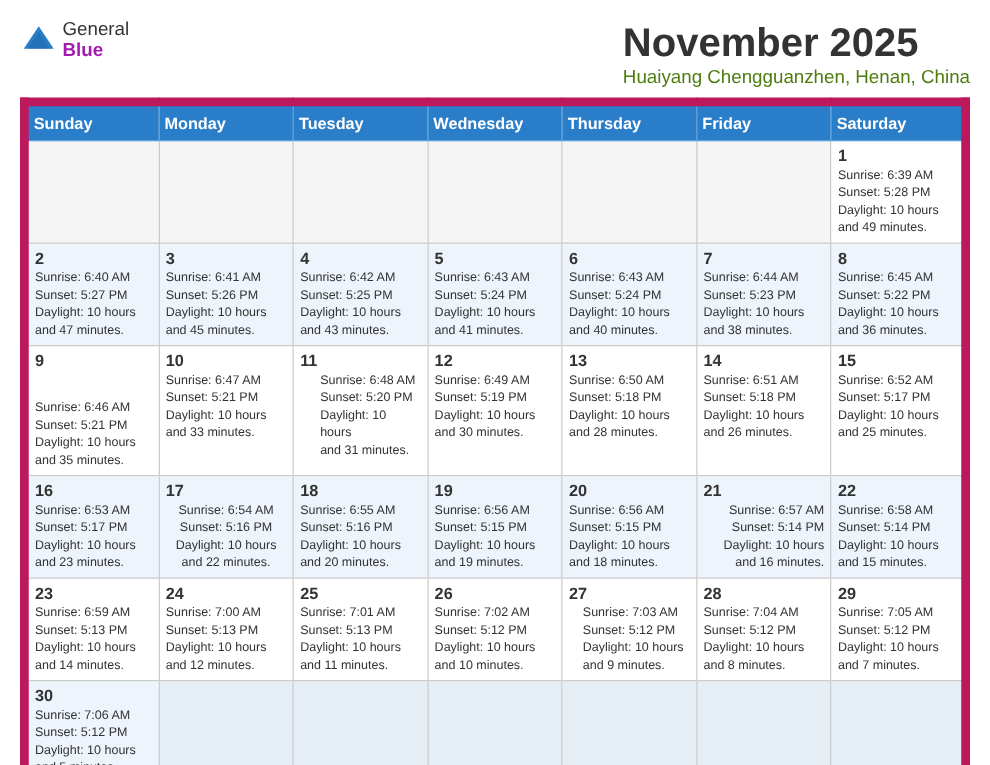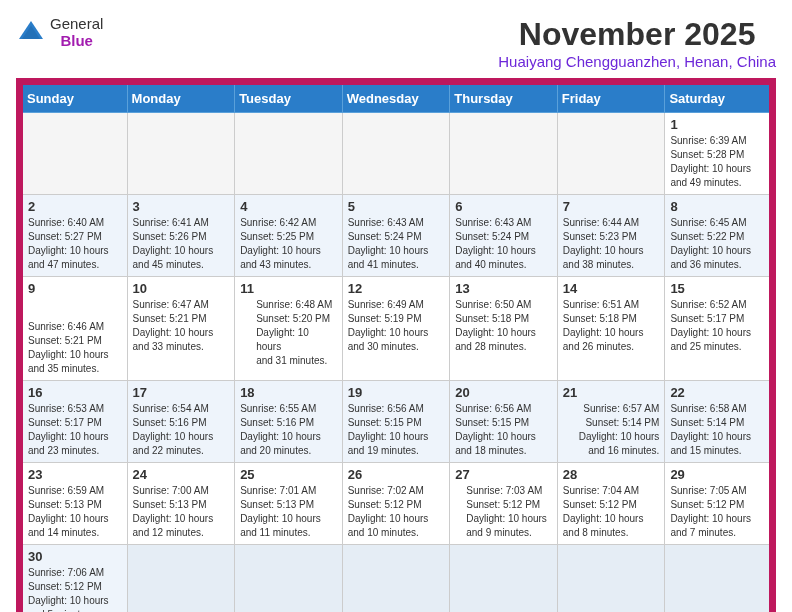--- a/index.html
+++ b/index.html
@@ -21,39 +21,38 @@
       align-items: center;
       gap: 4px;
     }
     .logo-text {
       font-size: 15px;
       color: #333;
       line-height: 1.1;
     }
     .logo-text span {
       display: block;
-      text-align: center;
     }
     .logo-text .general { font-weight: normal; }
     .logo-text .blue { font-weight: bold; color: #a21caf; }
     .logo-icon {
       width: 30px;
       height: 30px;
     }
     .title-block {
-      text-align: center;
+      text-align: left;
     }
     .month-title {
       font-size: 32px;
       font-weight: bold;
       color: #333;
     }
     .location {
       font-size: 15px;
-      color: #6d28d9;
+      color: #4d7c0f;
     }
     .calendar {
       width: 100%;
       border-collapse: collapse;
       border: 7px solid #be185d;
     }
     .calendar th {
       background-color: #2a7dc9;
       color: #fff;
       font-size: 13px;
@@ -246,21 +245,21 @@
       <tr class="row-alt">
         <td>
           <span class="day-number">16</span>
           <div class="day-info" style="white-space: pre-line;">Sunrise: 6:53 AM
 Sunset: 5:17 PM
 Daylight: 10 hours
 and 23 minutes.</div>
         </td>
         <td>
           <span class="day-number">17</span>
-          <div class="day-info" style="white-space: pre-line;">Sunrise: 6:54 AM
+          <div class="day-info" style="white-space: pre-line; text-align: center;">Sunrise: 6:54 AM
 Sunset: 5:16 PM
 Daylight: 10 hours
 and 22 minutes.</div>
         </td>
         <td>
           <span class="day-number">18</span>
           <div class="day-info" style="white-space: pre-line;">Sunrise: 6:55 AM
 Sunset: 5:16 PM
 Daylight: 10 hours
 and 20 minutes.</div>

